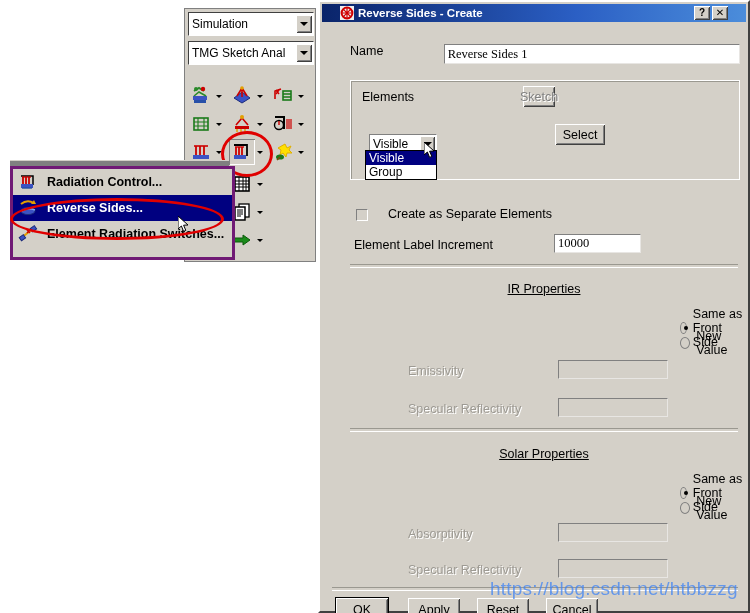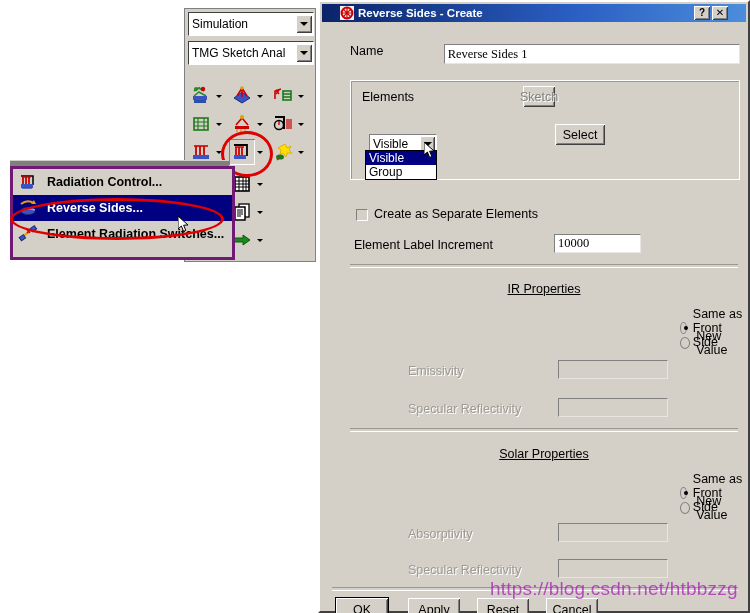--- a/index.html
+++ b/index.html
@@ -102,21 +102,21 @@
   .sep{position:absolute;height:2px;border-top:1px solid #9a9890;border-bottom:1px solid #ffffff;}
   .ctr-title{position:absolute;text-align:center;font-size:12.5px;color:#000;text-decoration:underline;}
   .dim{color:#9d9a93;text-shadow:1px 1px 0 #ffffff;}
 
   
   #dd-list{position:absolute;left:365px;top:150px;width:70px;background:#fff;
       border:1px solid #000;z-index:40;}
   #dd-list .opt{height:14px;line-height:14px;font-size:12px;padding-left:3px;}
   #dd-list .opt.sel{background:#000080;color:#fff;}
 
-  #watermark{position:absolute;left:490px;top:578px;font-size:19px;color:#a21caf;
+  #watermark{position:absolute;left:490px;top:578px;font-size:19px;color:#3b82f6;
       opacity:.72;white-space:nowrap;letter-spacing:.2px;pointer-events:none;
       font-family:"Liberation Sans",sans-serif;}
 </style>
 </head>
 <body>
 
 <div id="left-pane">
 
   <div id="toolbar-panel"></div>
 
@@ -421,21 +421,21 @@
       <span style="flex:1;padding-left:3px;font-size:12px;">Visible</span>
       <span style="width:15px;height:16px;margin-right:1px;background:#d4d0c8;
                    box-shadow: inset 1px 1px 0 #ffffff, inset -1px -1px 0 #404040,
                                inset 2px 2px 0 #d4d0c8, inset -2px -2px 0 #808080;
                    display:flex;align-items:center;justify-content:center;">
           <i class="arrow-dn"></i>
         </span>
     </div>
 
     <div style="position:absolute;left:352px;top:165px;display:flex;align-items:center;gap:6px;"></div>
-    <div style="position:absolute;left:34px;top:183px;display:flex;align-items:flex-end;gap:6px;">
+    <div style="position:absolute;left:34px;top:183px;display:flex;align-items:flex-end;gap:20px;">
       <span class="chk"></span>
       <span class="lbl">Create as Separate Elements</span>
     </div>
 
     <div style="position:absolute;left:32px;top:214px;" class="lbl">Element Label Increment</div>
     <span class="txtfield" style="position:absolute;left:232px;top:210px;width:87px;height:19px;">10000</span>
 
     <div class="sep" style="left:28px;top:240px;width:388px;"></div>
     <div class="ctr-title" style="left:28px;top:258px;width:388px;">IR Properties</div>
 

